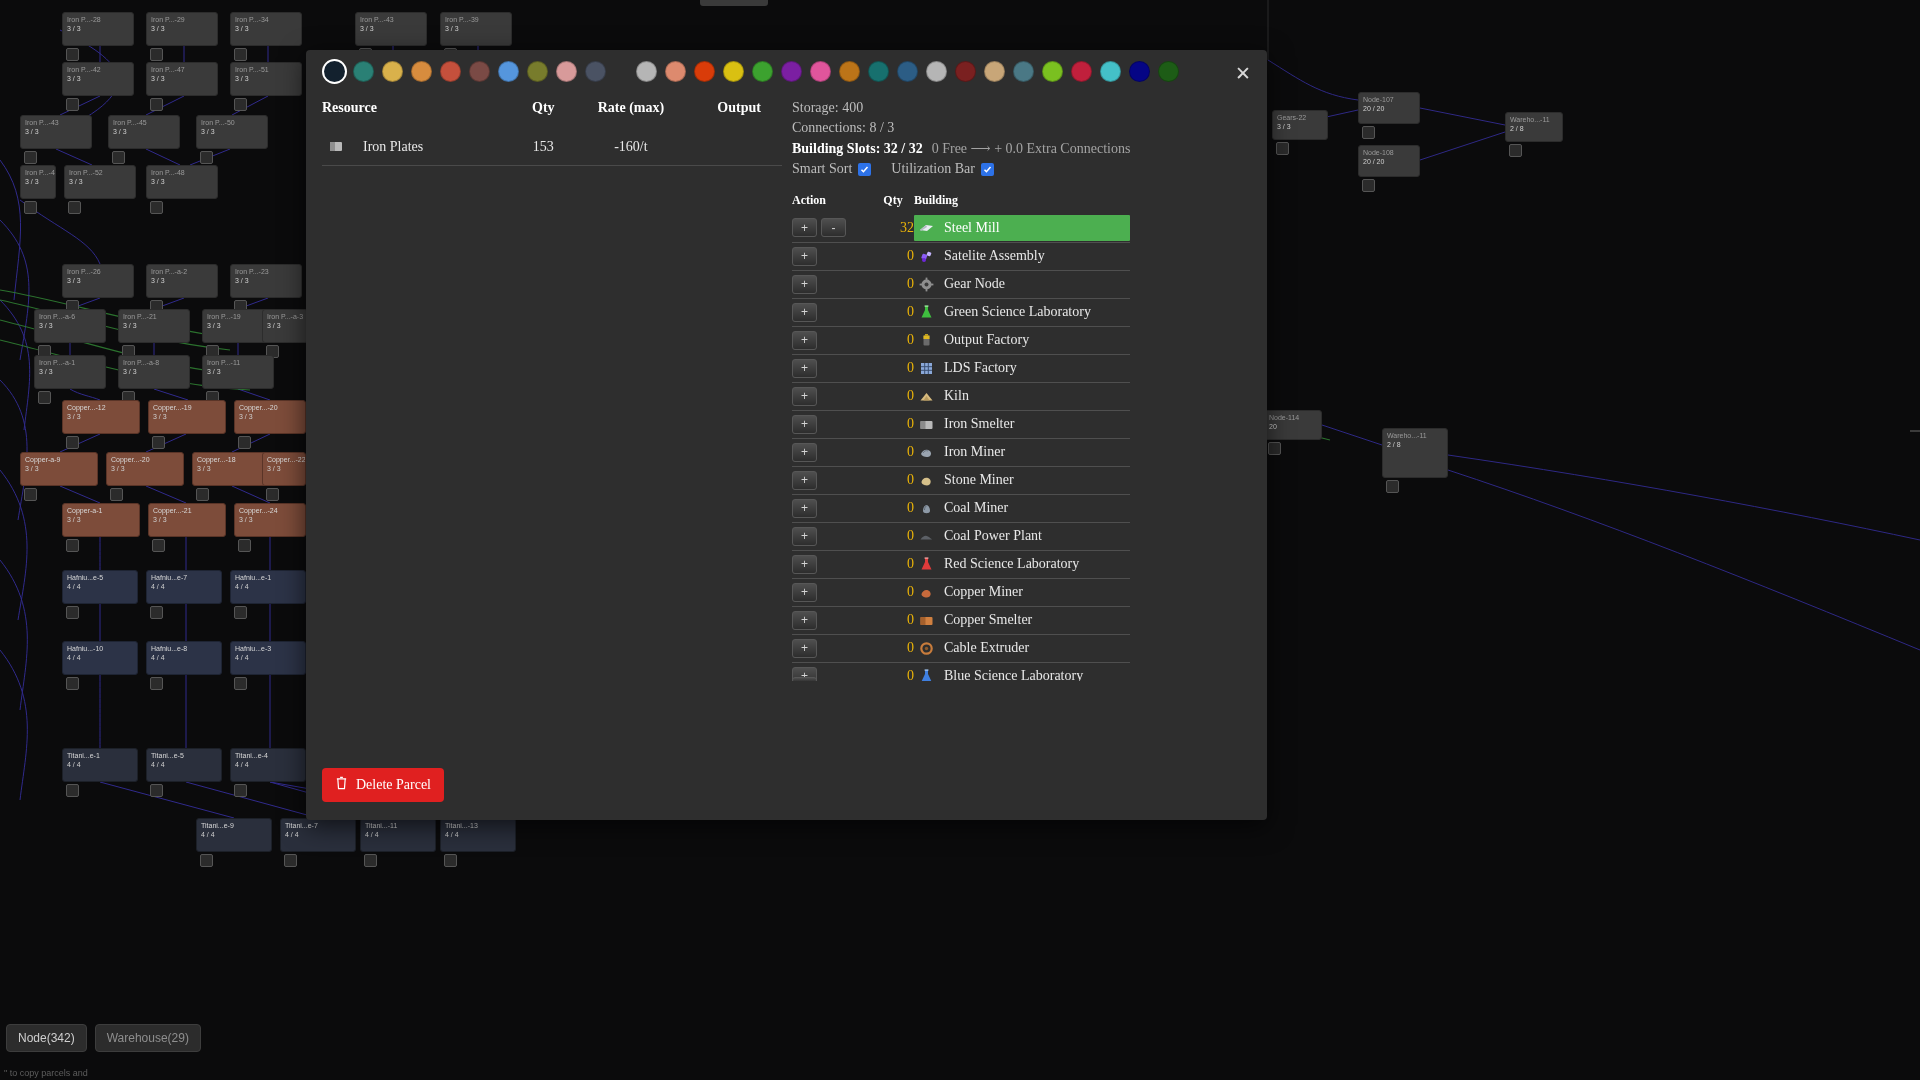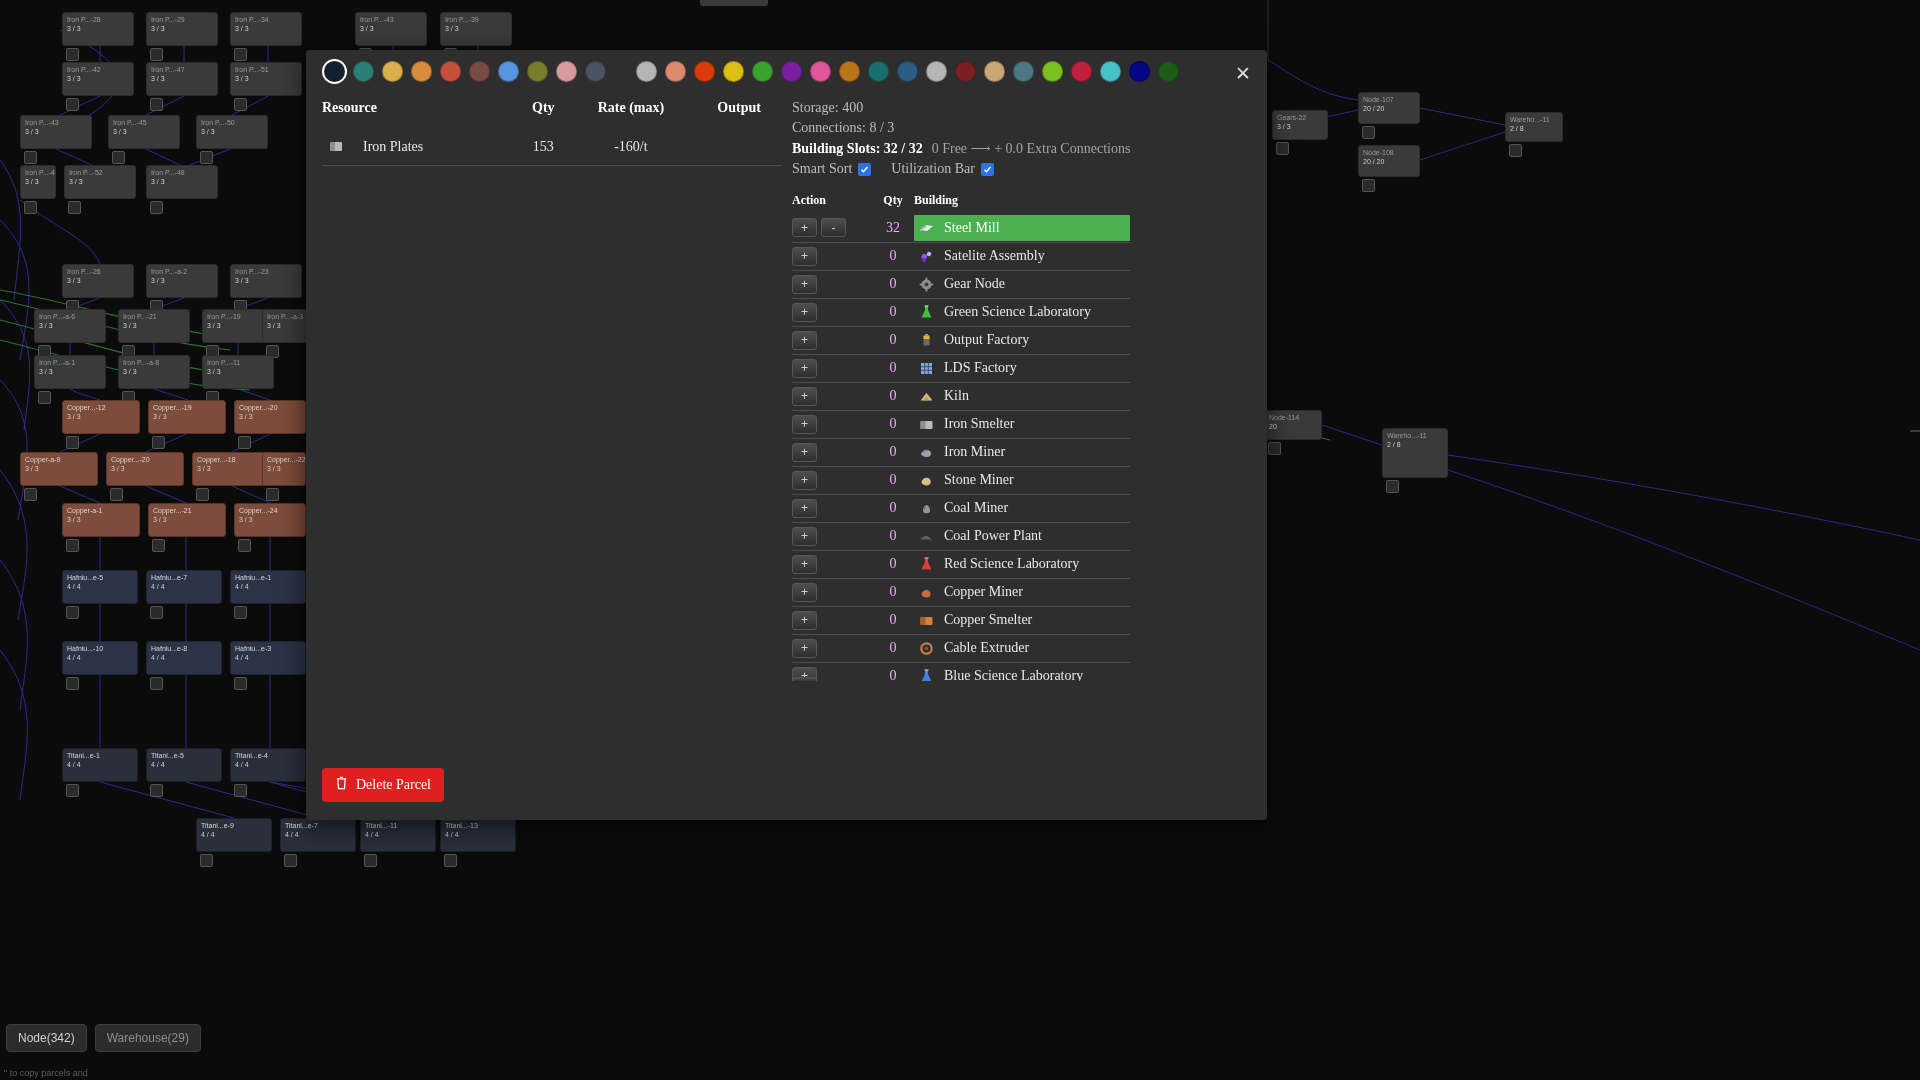--- a/index.html
+++ b/index.html
@@ -155,21 +155,21 @@
   #buildings-wrap { margin-top: 16px; width: 440px; height: 488px; overflow: hidden; position: relative; }
   table.bld { width: 338px; border-collapse: collapse; }
   table.bld th {
     text-align: left; font-size: 12px; font-weight: bold; color: #ffffff;
     padding: 0 0 6px 0;
   }
   table.bld th.qty { text-align: center; width: 42px; }
   table.bld th.act { width: 80px; }
   table.bld td { border-bottom: 1px solid #4f4f4f; height: 28px; font-size: 14px; color: #e8e8e8; }
   table.bld td.act { padding: 2px 0; }
-  table.bld td.qty { text-align: center; color: #f0abfc; }
+  table.bld td.qty { text-align: right; color: #eab308; }
   .b-name { display: flex; align-items: center; gap: 9px; padding-left: 4px; height: 26px; }
   .b-row-sel .b-name { background: #4caf50; color: #ffffff; width: 216px; border-radius: 1px; }
   .mini-btn {
     display: inline-flex; align-items: center; justify-content: center;
     width: 25px; height: 19px; margin-right: 4px;
     background: linear-gradient(#4f4f4f, #2d2d2d);
     border: 1px solid #575757; border-radius: 3px;
     color: #d4d4d4; font-size: 12px; line-height: 1; cursor: pointer;
     font-family: "Liberation Sans", sans-serif;
   }

